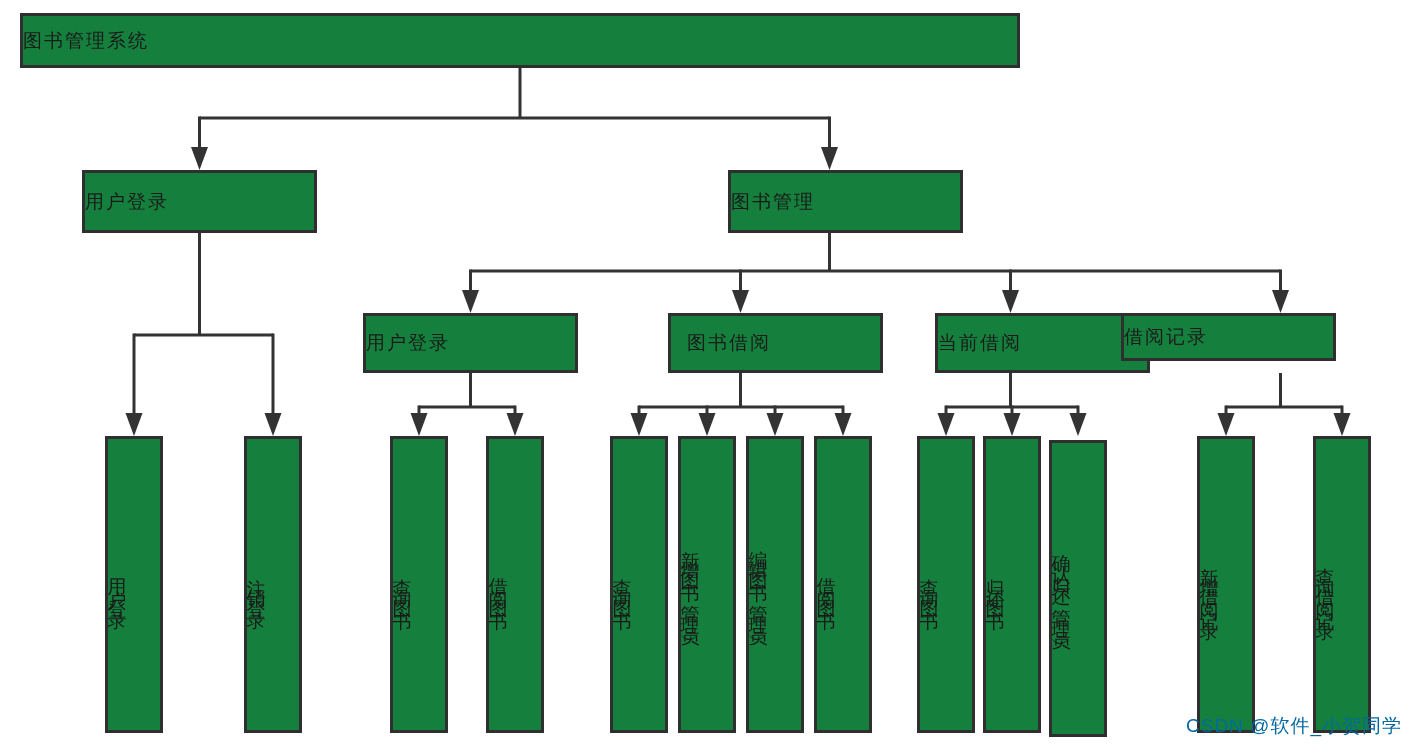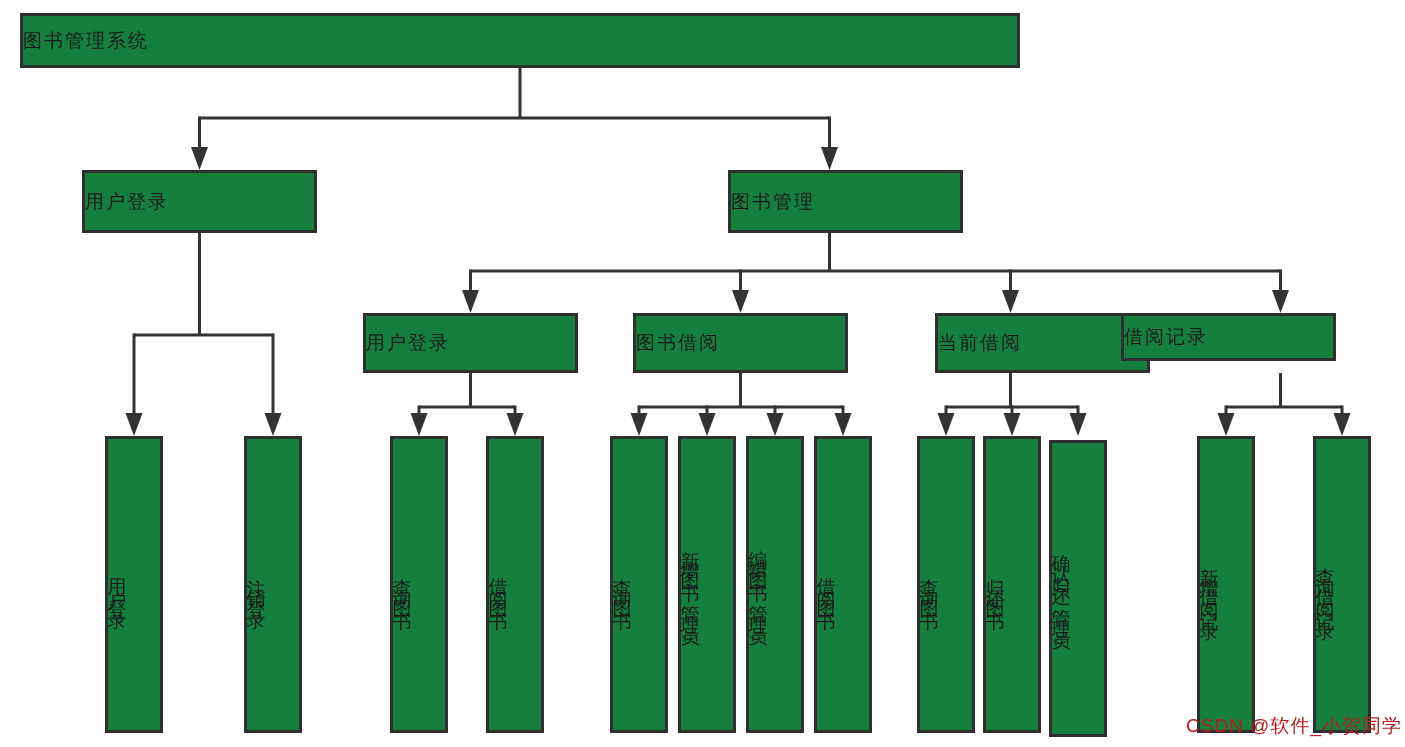--- a/index.html
+++ b/index.html
@@ -34,21 +34,21 @@
     letter-spacing: 11px;
     white-space: normal;
     line-height: 1;
   }
   .wm {
     position: absolute;
     left: 1186px;
     top: 713px;
     font-size: 19px;
     letter-spacing: 1px;
-    color: #b91c1c;
+    color: #0369a1;
     z-index: 5;
     white-space: nowrap;
   }
 </style>
 </head>
 <body>
 
 <div id="canvas">
 
   <svg id="wires" width="1405" height="747" viewBox="0 0 1405 747">
@@ -124,21 +124,21 @@
   <div class="node" style="left:82px;top:170px;width:235px;height:63px;">
     <span class="lbl">用户登录</span>
   </div>
   <div class="node" style="left:712px;top:170px;width:235px;height:63px;margin-left:16px;">
     <span class="lbl">图书管理</span>
   </div>
 
   <div class="node" style="left:363px;top:313px;width:215px;height:60px;">
     <span class="lbl">用户登录</span>
   </div>
-  <div class="node" style="left:633px;top:313px;width:215px;height:60px;">
+  <div class="node" style="left:668px;top:313px;width:215px;height:60px;padding-left:16px;">
     <span class="lbl">图书借阅</span>
   </div>
   <div class="node" style="left:935px;top:313px;width:215px;height:60px;">
     <span class="lbl">当前借阅</span>
   </div>
   <div class="node" style="left:1121px;top:313px;width:215px;height:48px;font-family:Liberation Serif, serif;">
     <span class="lbl">借阅记录</span>
   </div>
 
   <div class="node vert" style="left:105px;top:436px;width:58px;height:297px;">

